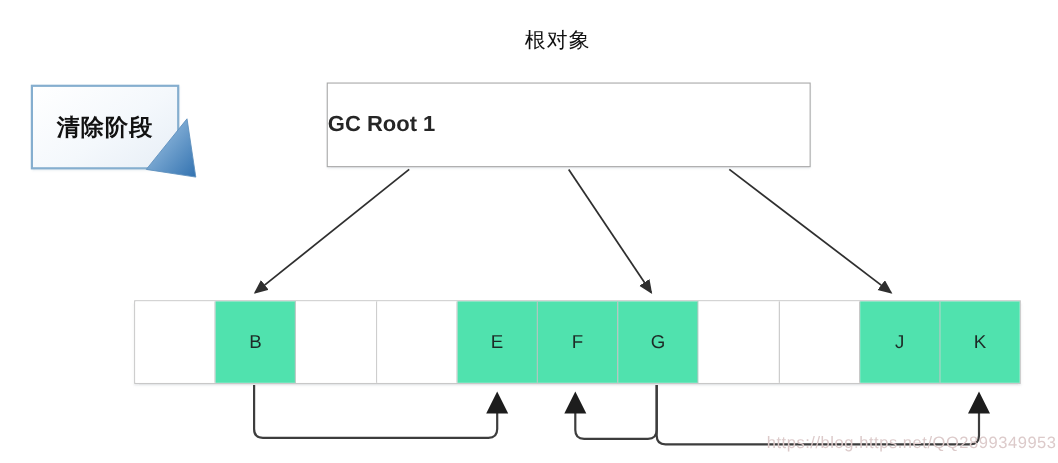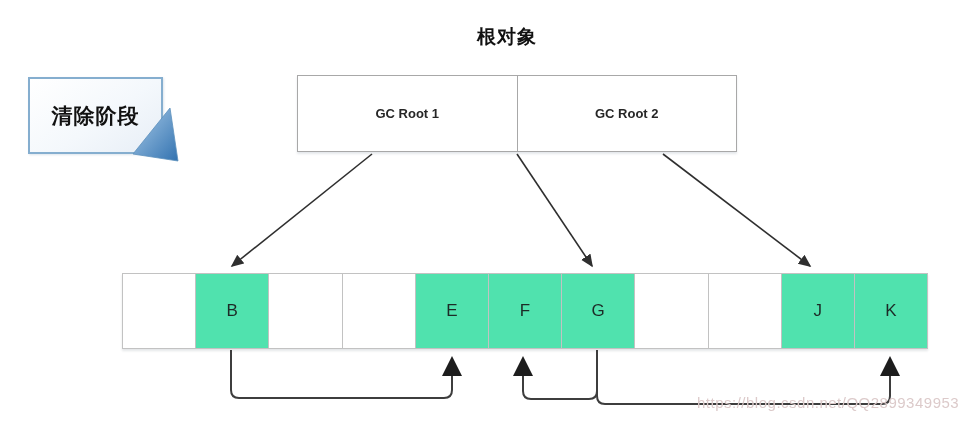--- a/index.html
+++ b/index.html
@@ -39,21 +39,21 @@
   }
 
   
   .diagram-title {
     position: absolute;
     left: 437px;
     top: 24px;
     width: 140px;
     text-align: center;
     font-size: 19px;
-    font-weight: 700;
+    font-weight: 400;
     color: #111111;
     letter-spacing: 1px;
   }
 
   
   .roots-row {
     position: absolute;
     left: 297px;
     top: 75px;
     width: 440px;
@@ -61,24 +61,24 @@
     display: flex;
     box-sizing: border-box;
     border: 1px solid var(--root-border);
     background: #ffffff;
     box-shadow: 0 2px 2px rgba(180,190,200,0.35);
   }
   .root-box {
     flex: 1 1 0;
     display: flex;
     align-items: center;
-    justify-content: center;
+    justify-content: flex-start;
     box-sizing: border-box;
     border-right: 1px solid var(--root-border);
-    font-size: 13px;
+    font-size: 20px;
     font-weight: 600;
     color: #262626;
   }
   .root-box:last-child { border-right: none; }
 
   
   .memory-row {
     position: absolute;
     left: 122px;
     top: 273px;
@@ -134,23 +134,20 @@
 
   <div class="note-box">
     <span class="note-label">清除阶段</span>
   </div>
 
   <div class="diagram-title">根对象</div>
 
   <div class="roots-row" id="roots-row">
       <div class="root-box">
         <span>GC Root 1</span>
-      </div>
-      <div class="root-box">
-        <span>GC Root 2</span>
       </div>
     </div>
 
   <div class="memory-row" id="memory-row">
       <div class="mem-cell">
         <span></span>
       </div>
       <div class="mem-cell filled">
         <span>B</span>
       </div>
@@ -201,14 +198,14 @@
 
     <line x1="372" y1="154" x2="232" y2="266" stroke="#2f2f2f" stroke-width="1.6" marker-end="url(#ah)"></line>
     <line x1="517" y1="154" x2="592" y2="266" stroke="#2f2f2f" stroke-width="1.6" marker-end="url(#ah)"></line>
     <line x1="663" y1="154" x2="810" y2="266" stroke="#2f2f2f" stroke-width="1.6" marker-end="url(#ah)"></line>
 
     <path d="M 231,350 L 231,390 Q 231,398 239,398 L 444,398 Q 452,398 452,390 L 452,360" fill="none" stroke="#3d3d3d" stroke-width="2" marker-end="url(#ahBig)"></path>
     <path d="M 597,350 L 597,391 Q 597,399 589,399 L 531,399 Q 523,399 523,391 L 523,360" fill="none" stroke="#3d3d3d" stroke-width="2" marker-end="url(#ahBig)"></path>
     <path d="M 597,350 L 597,396 Q 597,404 605,404 L 882,404 Q 890,404 890,396 L 890,360" fill="none" stroke="#3d3d3d" stroke-width="2" marker-end="url(#ahBig)"></path>
   </svg>
 
-  <div class="watermark">https://blog.csdn.net/QQ2899349953</div>
+  <div class="watermark">https://blog.https.net/QQ2899349953</div>
 </div>
 
 </body></html>

